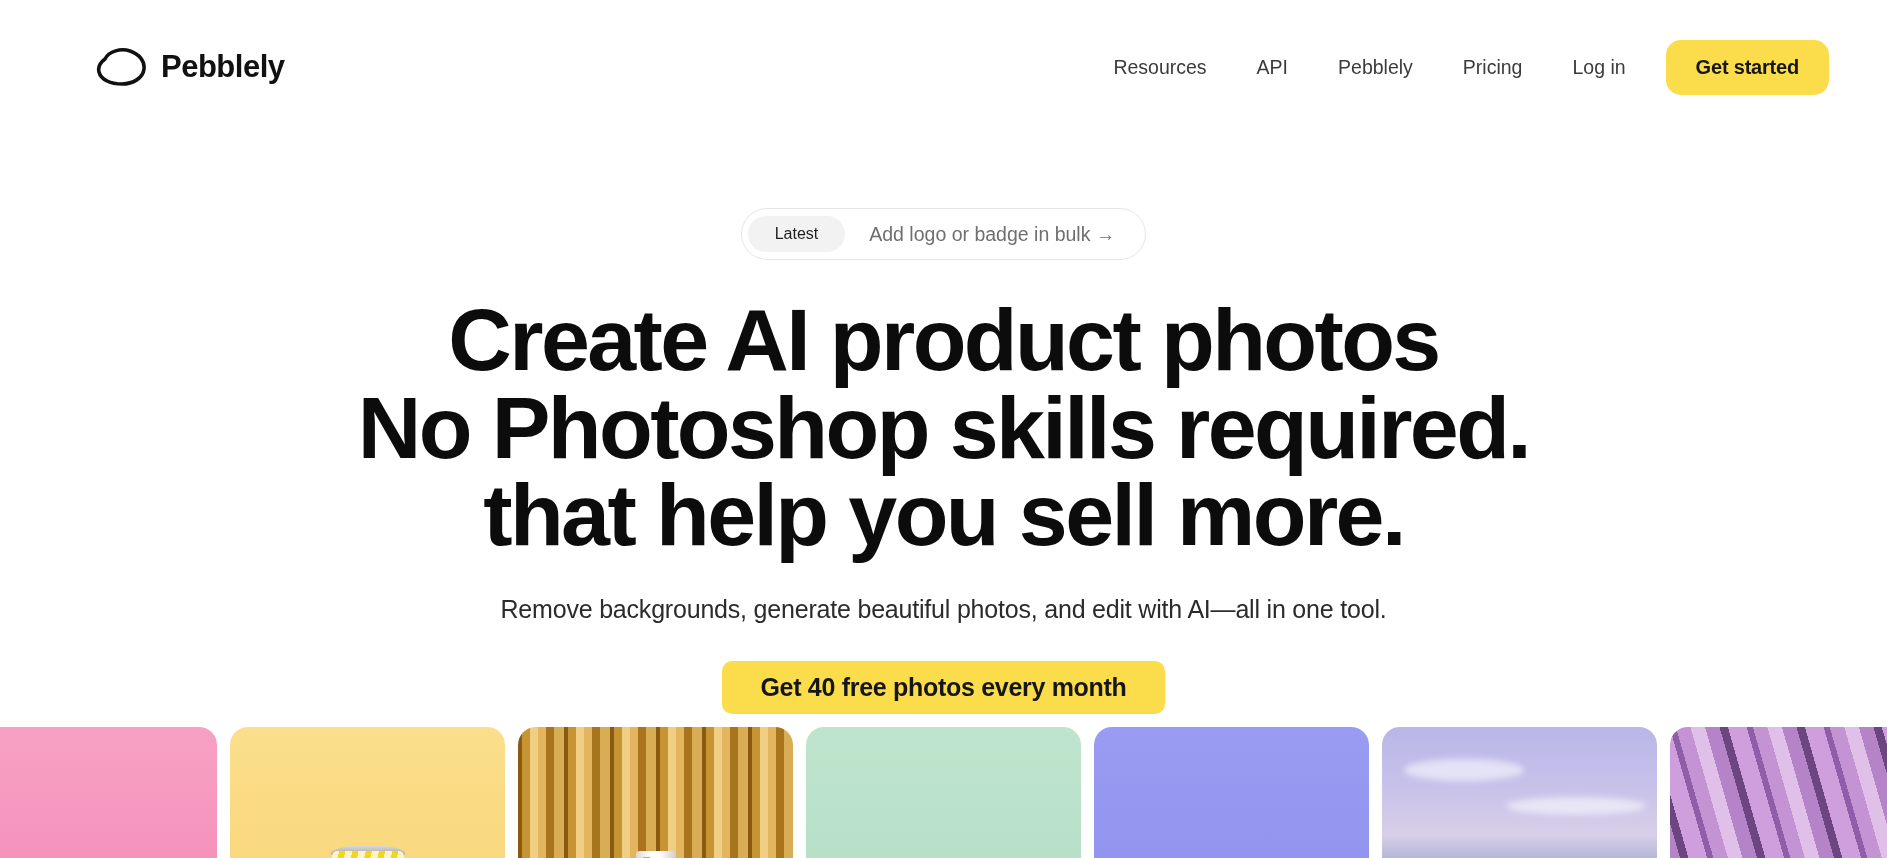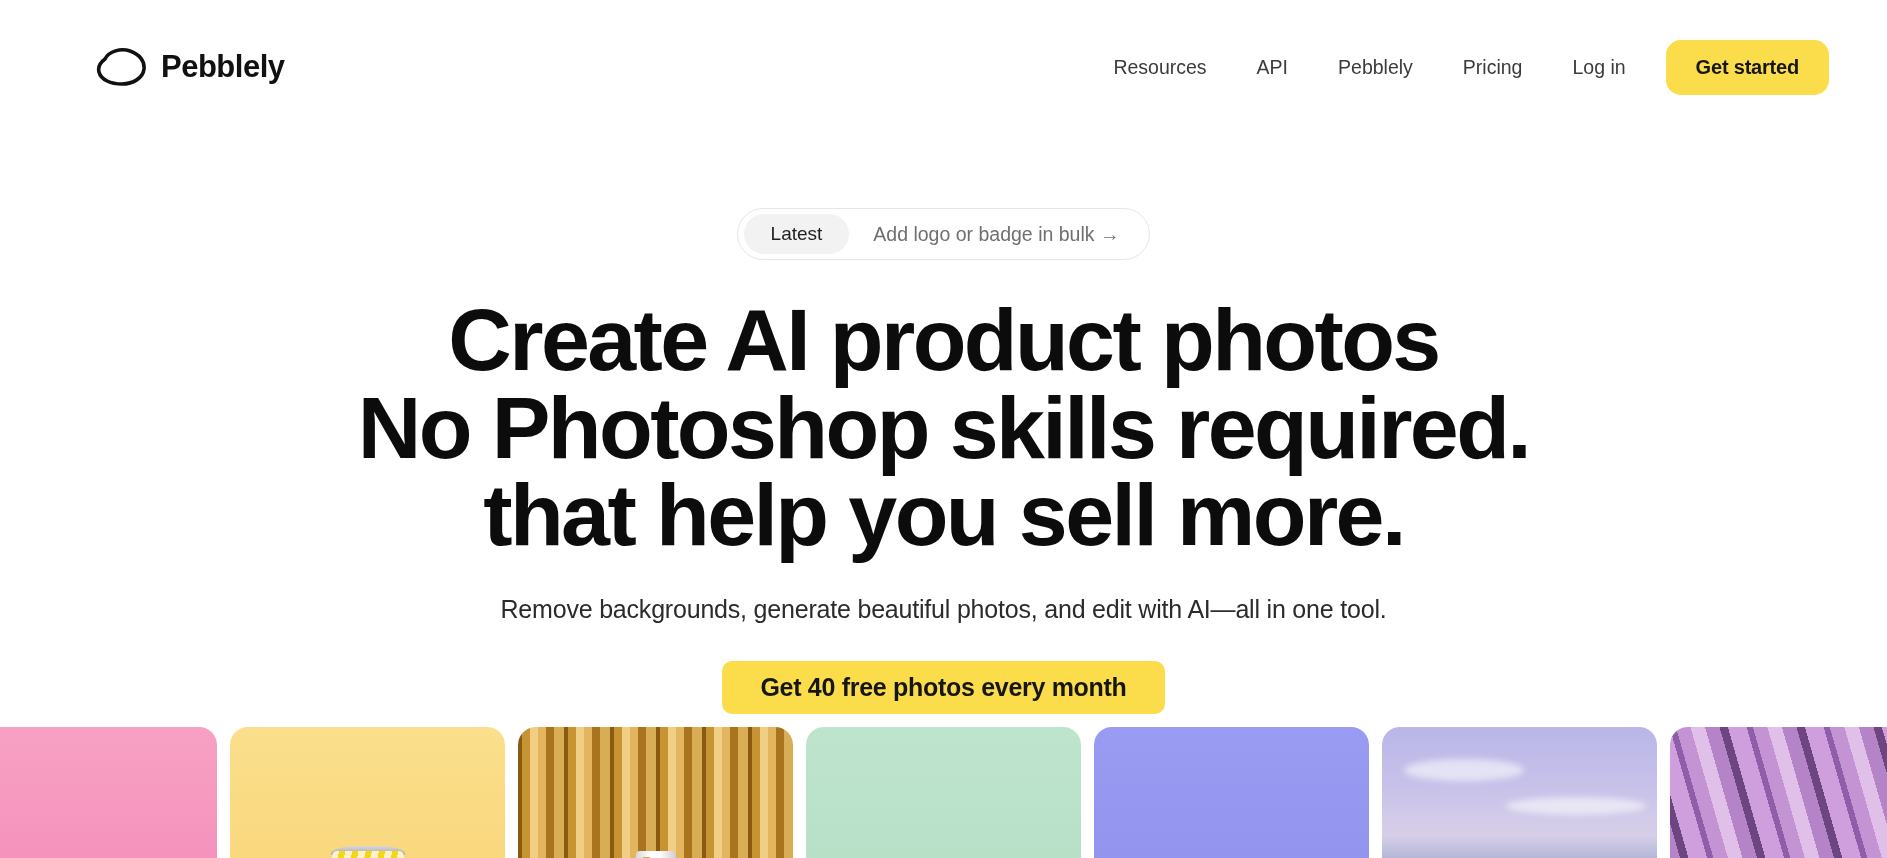--- a/index.html
+++ b/index.html
@@ -96,21 +96,21 @@
     padding: 5px 24px 5px 6px;
     background: #ffffff;
     cursor: pointer;
     height: 52px;
   }
 
   .announce-badge {
     background: #f2f2f2;
     border-radius: 999px;
     padding: 9px 27px;
-    font-size: 19px;
+    font-size: 16px;
     font-weight: 400;
     color: #1f1f1f;
     white-space: nowrap;
   }
 
   .announce-text {
     font-size: 19.5px;
     color: #6f6f6f;
     padding: 0 6px 0 24px;
     white-space: nowrap;

